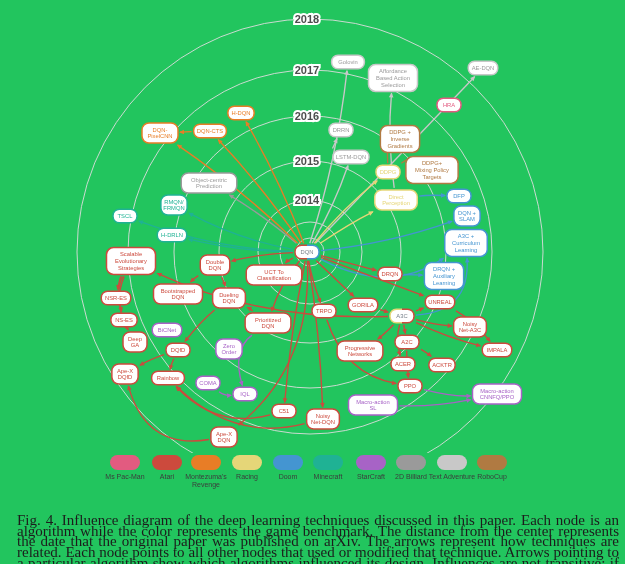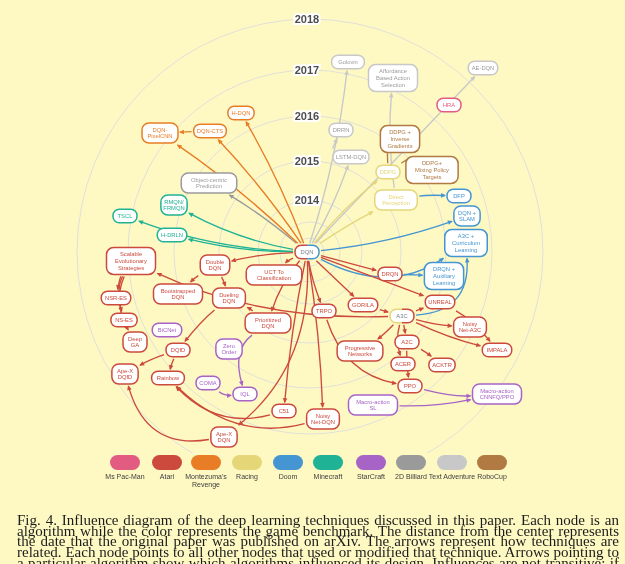--- a/index.html
+++ b/index.html
@@ -1,16 +1,16 @@
 <!DOCTYPE html>
 <html><head>
 <meta charset="utf-8">
 <style>
   html,body{margin:0;padding:0;background:#fff;}
-  .fig{position:relative;width:625px;height:564px;background:#fef9c3;overflow:hidden;
+  .fig{position:relative;width:625px;height:564px;background:#22c55e;overflow:hidden;
        font-family:"Liberation Sans",sans-serif;}
   svg{position:absolute;left:0;top:0;}
   .year{font-family:"Liberation Sans",sans-serif;font-size:11px;font-weight:bold;fill:#4d4d4d;}
   .nlabel{font-family:"Liberation Sans",sans-serif;font-size:5.8px;}
   .legend{position:absolute;left:0;top:455px;width:625px;height:52px;}
   .legend-item{position:absolute;top:0;width:48px;text-align:center;}
   .swatch{display:block;margin:0 auto;width:30px;height:15px;border-radius:7.5px;}
   .legend-label{display:block;margin-top:3px;font-size:7px;line-height:7.6px;color:#3c3c3c;}
   .caption{position:absolute;left:17px;right:6px;top:515px;
            font-family:"Liberation Serif",serif;font-size:15px;line-height:10.7px;

